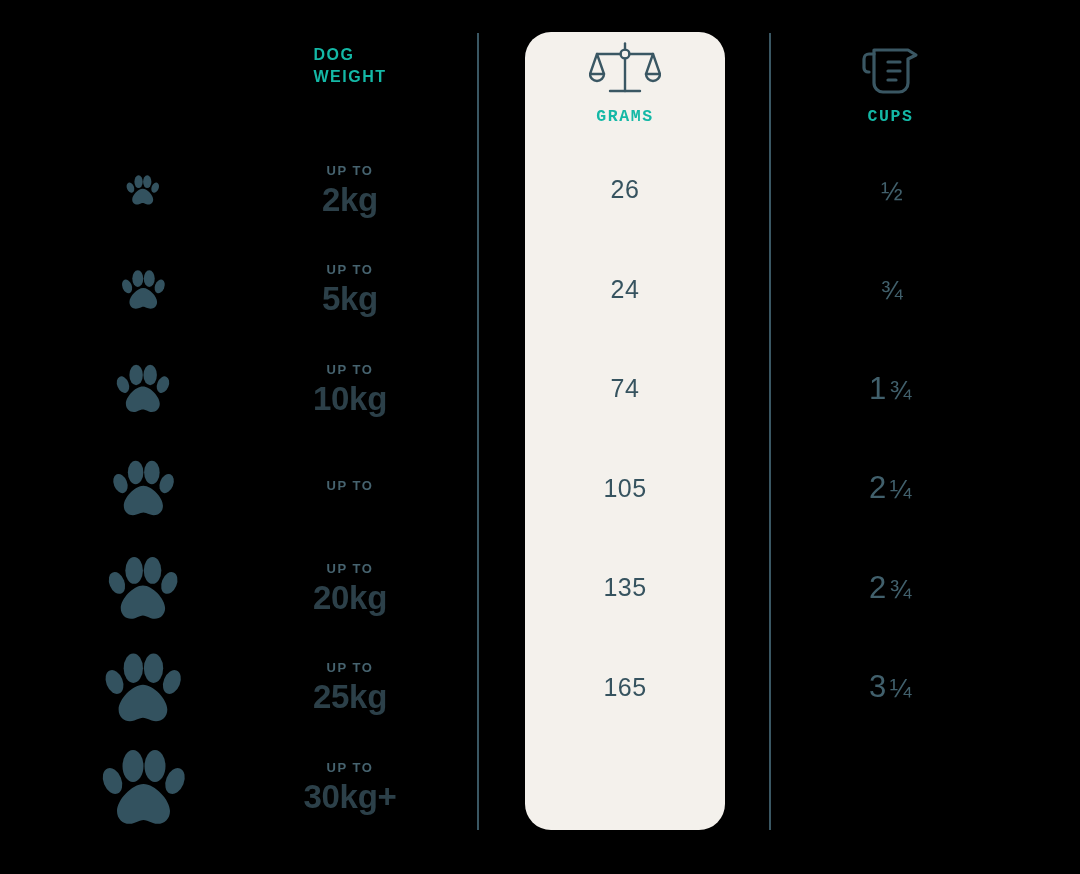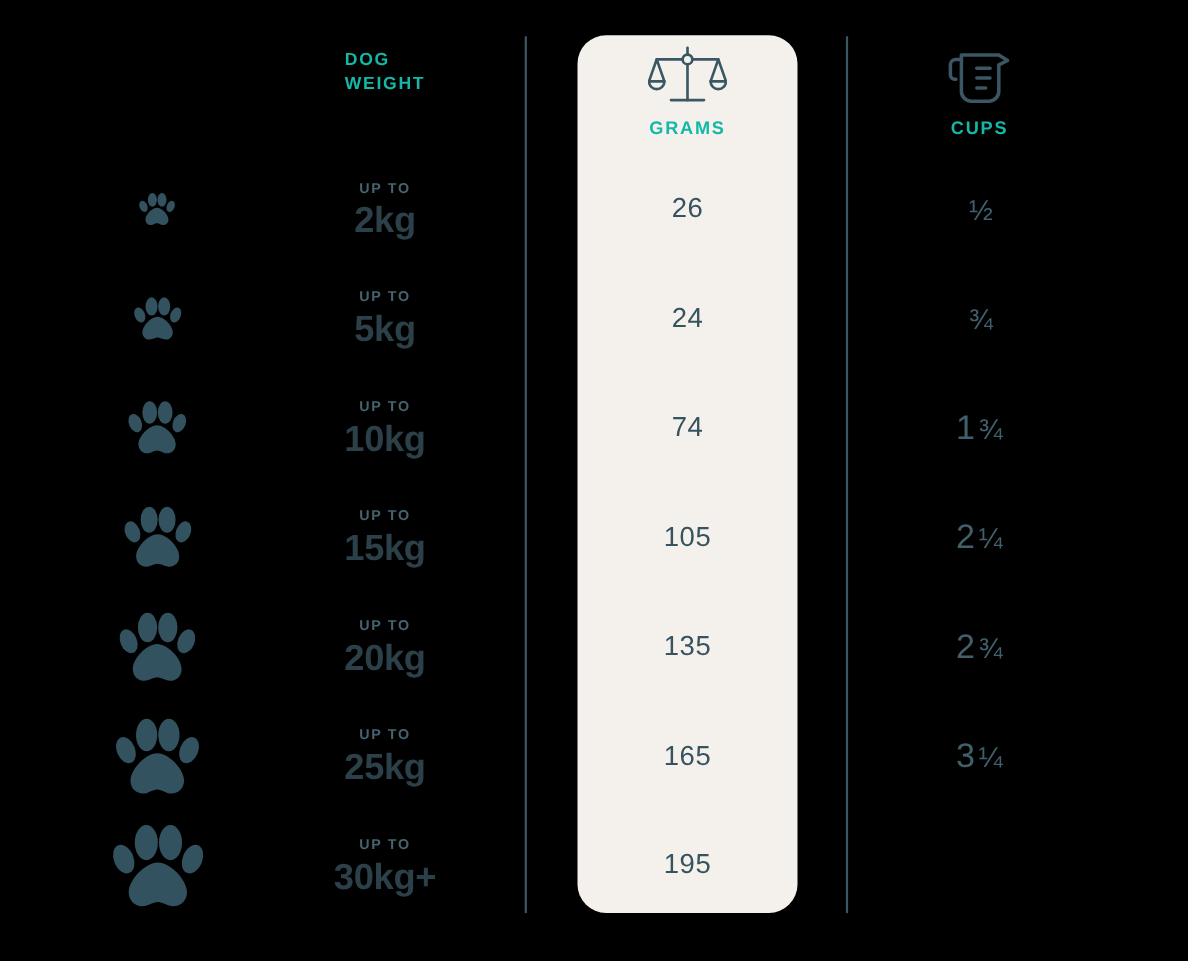--- a/index.html
+++ b/index.html
@@ -81,21 +81,21 @@
     color: #14b8a6;
     line-height: 1.35;
   }
 
   .head-label.two-line {
     margin-top: 4px;
     font-size: 16px;
     letter-spacing: 1.5px;
   }
 
-  .head-label.under-icon { margin-top: 4px; }
+  .head-label.under-icon { margin-top: 4px; font-family: Liberation Mono, monospace; }
 
   
   .rows {
     position: absolute;
     top: 140px;
     width: 100%;
   }
 
   .row {
     height: 99.5px;
@@ -271,21 +271,20 @@
         </div>
         <div class="row">
           <div class="weight-cell">
             <span class="upto">UP TO</span>
             <span class="kg">10kg</span>
           </div>
         </div>
         <div class="row">
           <div class="weight-cell">
             <span class="upto">UP TO</span>
-            <span class="kg">15kg</span>
           </div>
         </div>
         <div class="row">
           <div class="weight-cell">
             <span class="upto">UP TO</span>
             <span class="kg">20kg</span>
           </div>
         </div>
         <div class="row">
           <div class="weight-cell">
@@ -332,23 +331,20 @@
         </div>
         <div class="row">
           <div class="grams-cell">105</div>
         </div>
         <div class="row">
           <div class="grams-cell">135</div>
         </div>
         <div class="row">
           <div class="grams-cell">165</div>
         </div>
-        <div class="row">
-          <div class="grams-cell">195</div>
-        </div>
       </div>
   </div>
 
   <div class="col col-cups">
     <div class="head">
       <div class="head-icon">
         <svg width="62" height="58" viewBox="0 0 62 58" fill="none" stroke="#3A5763" stroke-width="3.2" stroke-linecap="round" stroke-linejoin="round">
           <path d="M14 8 H48 L56 13 L48 17 V41 a9 9 0 0 1 -9 9 H23 a9 9 0 0 1 -9 -9 Z"></path>
           <path d="M14 12 H9 a5 5 0 0 0 -5 5 V26 a4 4 0 0 0 4 4 h1"></path>
           <line x1="28" y1="20" x2="40" y2="20"></line>

